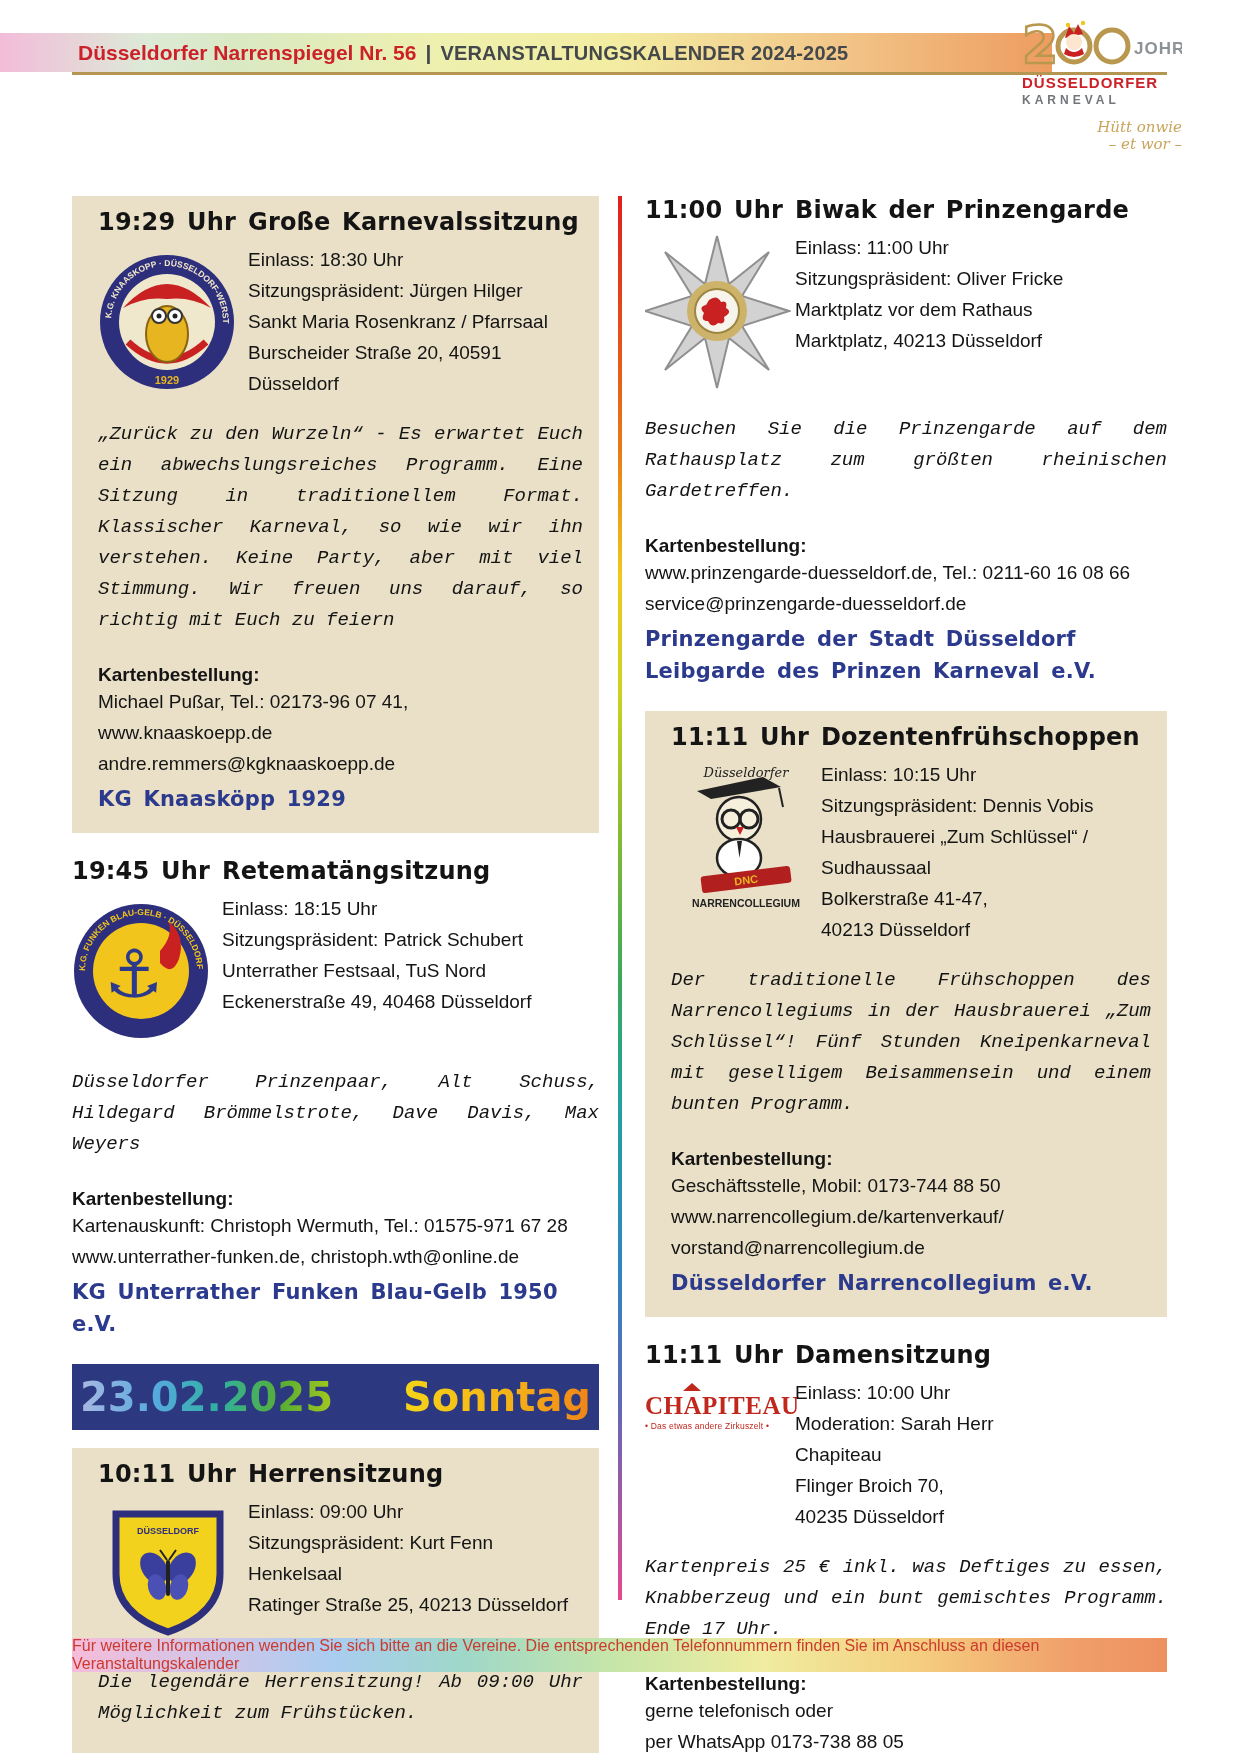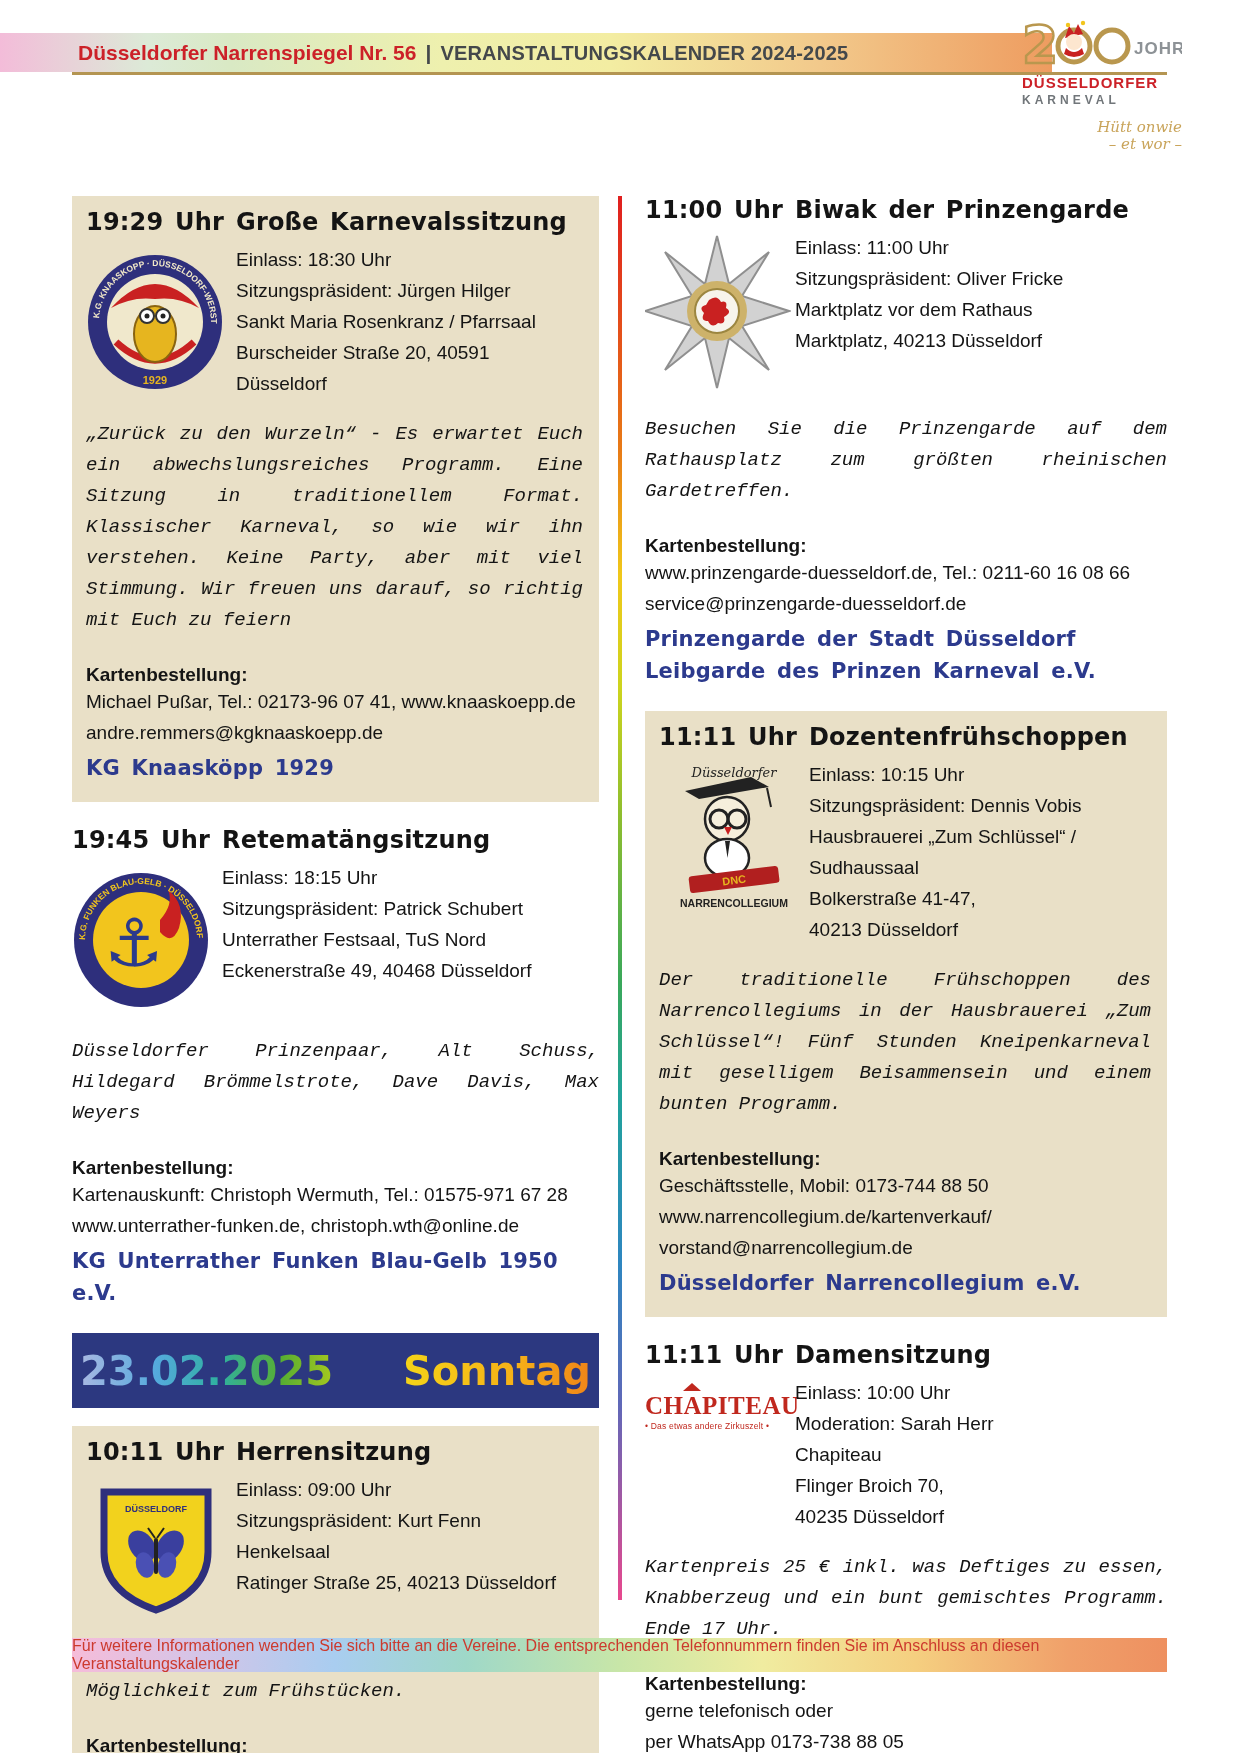--- a/index.html
+++ b/index.html
@@ -32,35 +32,35 @@
     position:absolute; left:618px; top:196px; width:4px; height:1404px;
     background:linear-gradient(180deg,#e01f1f 0%,#e87a16 18%,#f0c81a 27%,#cdd41e 35%,#8fbe2e 44%,#3aa85a 56%,#21a39b 64%,#2e86c0 76%,#5f68b8 86%,#e8488e 100%);
   }
 
   
   .col-left  { position:absolute; left:72px;  top:196px; width:527px; }
   .col-right { position:absolute; left:645px; top:196px; width:522px; }
 
   
   .event { margin-bottom:24px; }
-  .event.boxed { background:#e9e0c7; padding:12px 16px 18px 14px; }
+  .event.boxed { background:#e9e0c7; padding:12px 16px 18px 26px; }
   .event-title { margin:0 0 8px 0; display:flex; font-family:"DejaVu Sans", sans-serif; font-weight:bold; font-size:24px; letter-spacing:0.2px; word-spacing:3px; color:#141414; }
   .event-time { flex:0 0 150px; }
   .event.boxed .event-time { flex-basis:150px; }
   .event-body { display:flex; }
   .event-logo { flex:0 0 150px; padding-top:2px; }
   .event-details { font-size:19px; line-height:31px; color:#141414; }
   .event-desc { font-style:italic; font-size:19px; line-height:31px; margin:20px 0 0 0; text-align:justify; color:#141414;font-family:Liberation Mono, monospace; }
   .orders-label { font-weight:bold; font-size:19px; margin-top:28px; color:#141414; }
   .orders { font-size:19px; line-height:31px; color:#141414; }
   .event-club { font-family:"DejaVu Sans", sans-serif; font-weight:bold; color:#2c3a8d; font-size:21px; line-height:32px; margin-top:4px; letter-spacing:0.2px; word-spacing:4px; }
 
   
   .date-banner {
-    background:#2c3880; height:75px; margin:4px 0 18px 0;
+    background:#2c3880; height:66px; margin:4px 0 18px 0;
     display:flex; align-items:center; justify-content:center; gap:42px;
     font-family:"DejaVu Sans", sans-serif; font-weight:bold;
   }
   .date-banner .date {
     font-size:40px;
     background:linear-gradient(90deg,#a8b8e2 0%,#55aadd 30%,#2fb0a0 55%,#58ae32 80%,#a5c81e 100%);
     -webkit-background-clip:text; background-clip:text; color:transparent;
   }
   .date-banner .day {
     font-size:40px;

